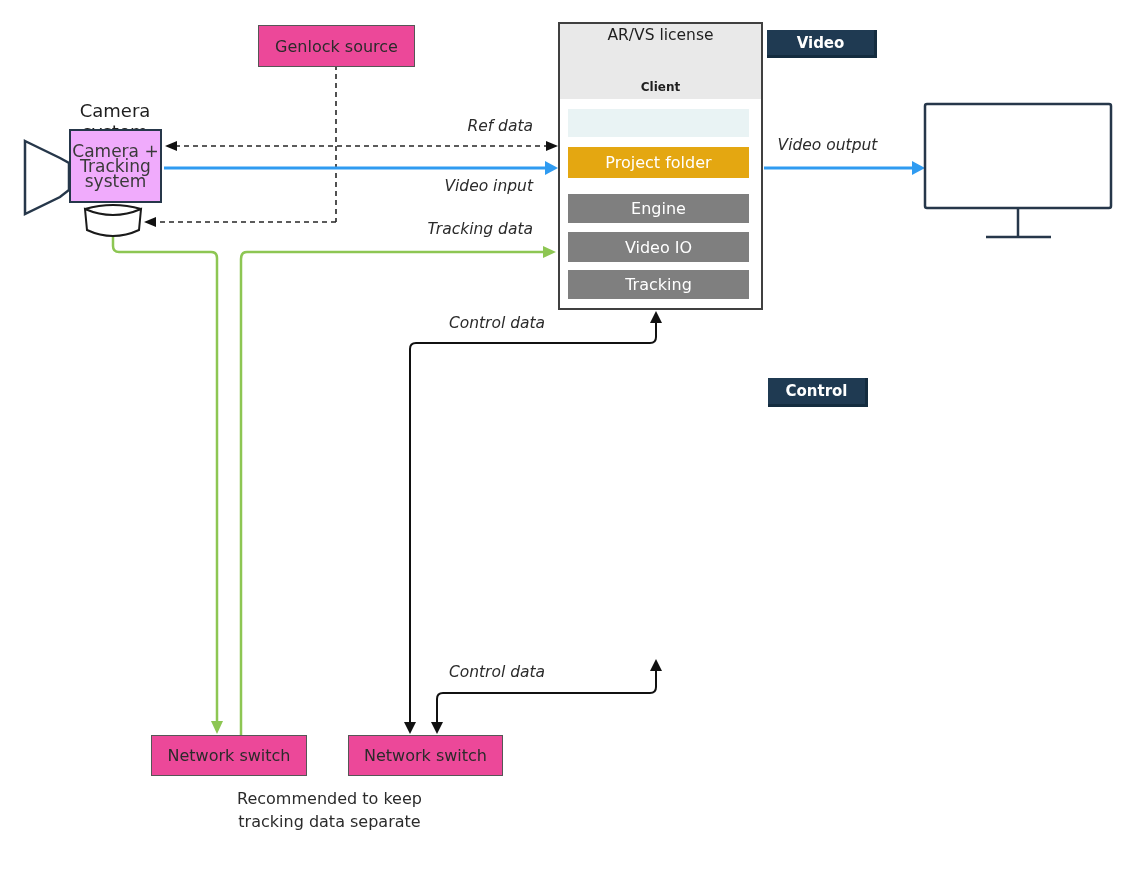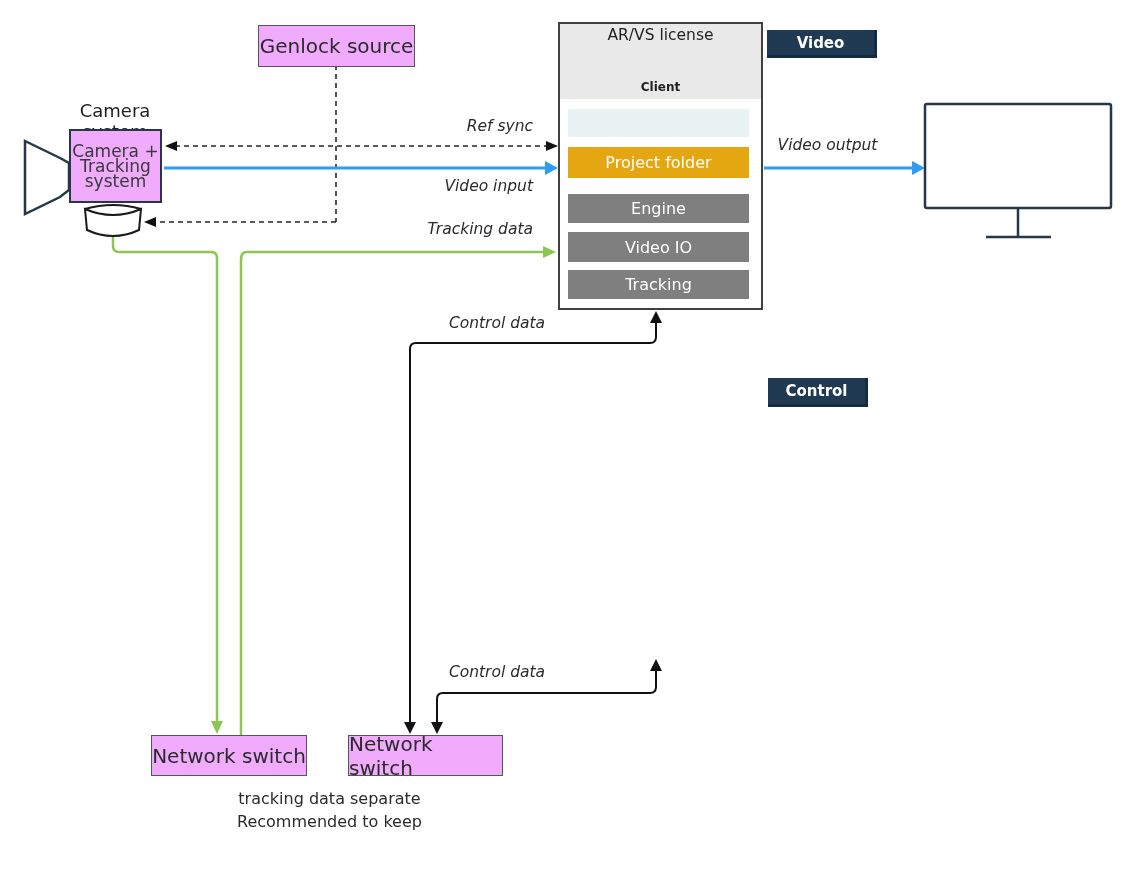--- a/index.html
+++ b/index.html
@@ -1,23 +1,23 @@
 <!DOCTYPE html>
 <html><head>
 <meta charset="utf-8">
 <style>
   html,body{margin:0;padding:0;background:#ffffff;}
   body{font-family:"DejaVu Sans","Liberation Sans",sans-serif;color:#2b2b2b;}
   #canvas{position:relative;width:1136px;height:880px;background:#fff;overflow:hidden;}
   svg{position:absolute;left:0;top:0;}
 
   
-  .plainbox{position:absolute;background:#f0abfc;border:1.5px solid #565656;
+  .plainbox{position:absolute;background:#ec4899;border:1.5px solid #565656;
             display:flex;align-items:center;justify-content:center;
-            font-size:20px;color:#2b2b2b;}
+            font-size:16px;color:#2b2b2b;}
 
   
   .camera-body{position:absolute;left:69px;top:129px;width:93px;height:74px;
                background:#f0abfc;border:2.5px solid #26374a;box-sizing:border-box;
                display:flex;flex-direction:column;align-items:center;justify-content:center;
                font-size:17px;line-height:15px;color:#3a3a3a;text-align:center;}
   .section-title{position:absolute;font-size:18px;color:#1f1f1f;text-align:center;}
 
   
   .stackbox{position:absolute;background:#fff;border:2px solid #404040;box-sizing:border-box;}
@@ -142,24 +142,24 @@
   <div class="tag" style="left:768px;top:378px;width:100px;height:29px;">Control</div>
 
   <div class="plainbox" style="left:151px;top:735px;width:154px;height:39px;">
     <span>Network switch</span>
   </div>
   <div class="plainbox" style="left:348px;top:735px;width:153px;height:39px;">
     <span>Network switch</span>
   </div>
 
   <div class="note" style="left:222px;top:787px;width:215px;">
+    <div>Recommended to keep</div>
     <div>tracking data separate</div>
-    <div>Recommended to keep</div>
   </div>
 
-  <div class="edge-label t-right" style="left:403px;top:117px;width:130px;">Ref sync</div>
+  <div class="edge-label t-right" style="left:403px;top:117px;width:130px;">Ref data</div>
   <div class="edge-label t-right" style="left:403px;top:177px;width:130px;">Video input</div>
   <div class="edge-label t-right" style="left:393px;top:220px;width:140px;">Tracking data</div>
   <div class="edge-label t-left" style="left:770px;top:136px;width:115px;">Video output</div>
   <div class="edge-label t-left" style="left:437px;top:314px;width:120px;">Control data</div>
   <div class="edge-label t-left" style="left:437px;top:663px;width:120px;">Control data</div>
 
 </div>
 
 </body></html>

